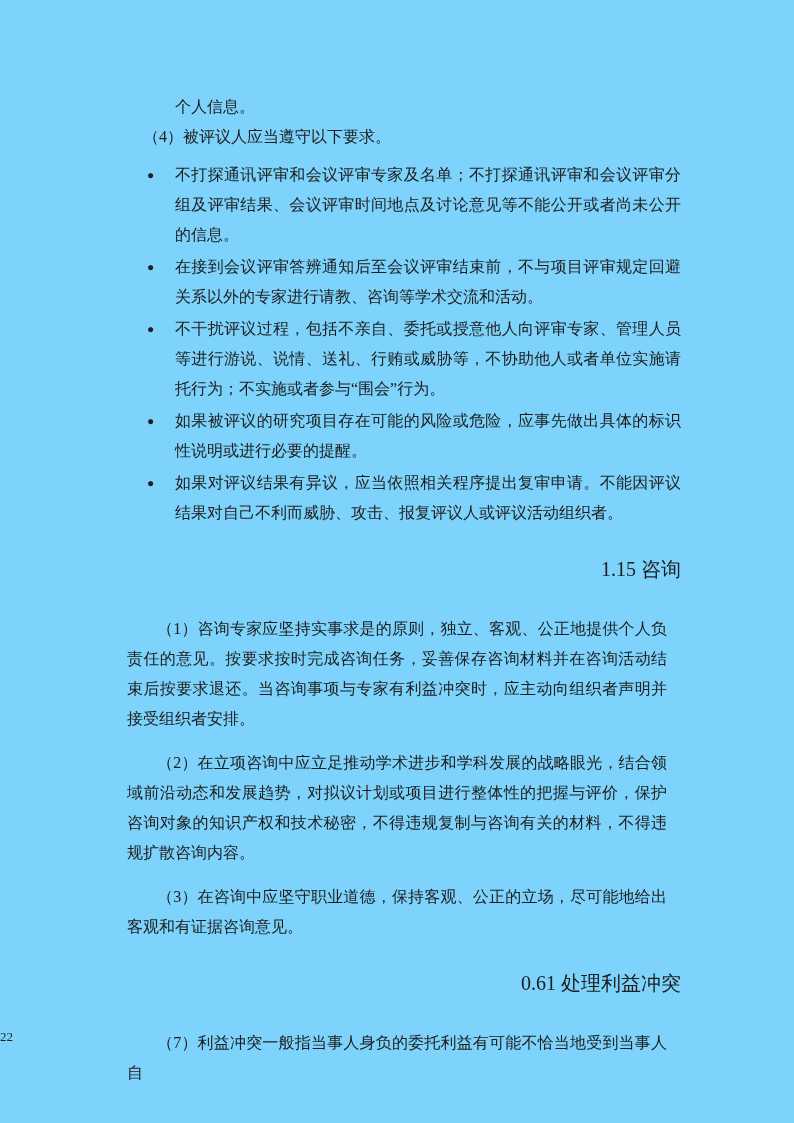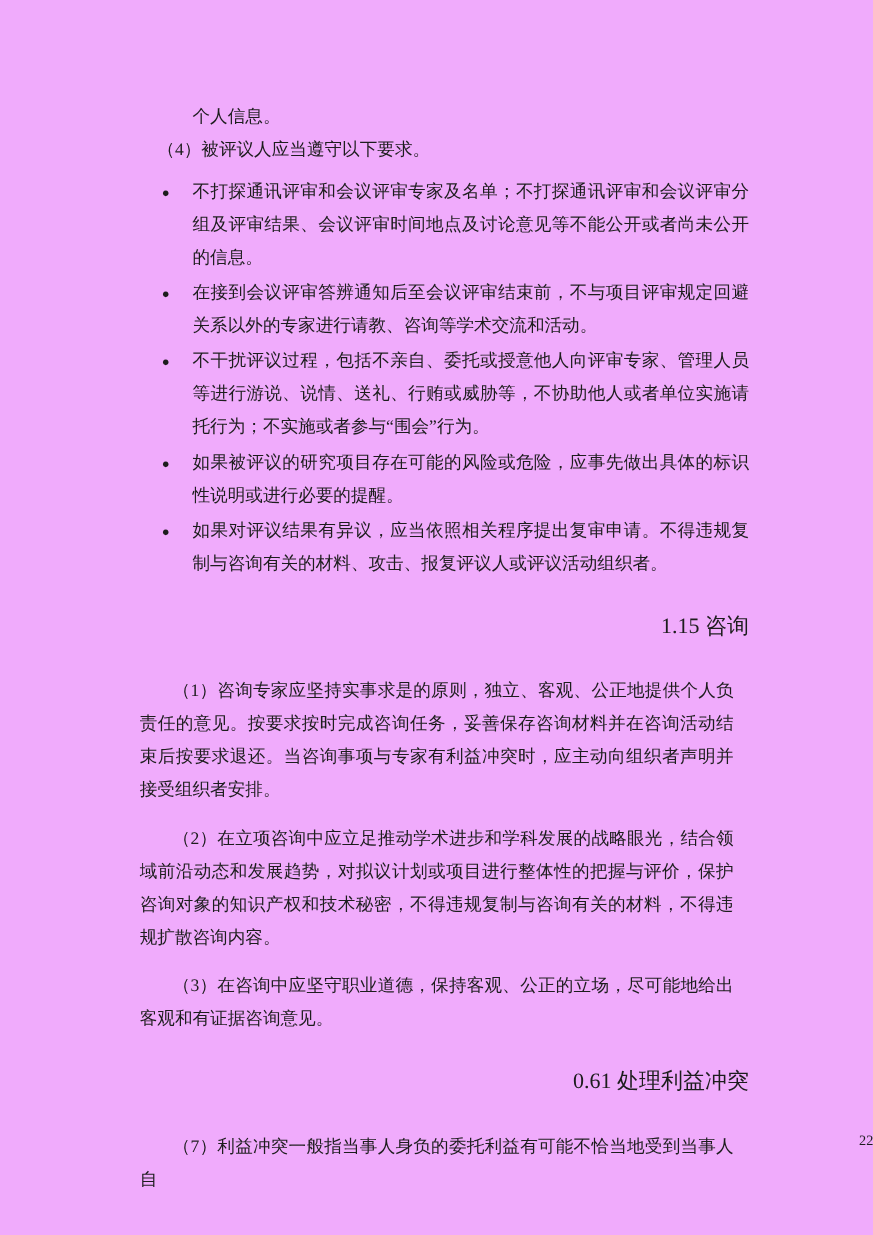--- a/index.html
+++ b/index.html
@@ -5,21 +5,21 @@
   html, body {
     margin: 0;
     padding: 0;
     background: #ffffff;
   }
   .page {
     position: relative;
     width: 794px;
     height: 1123px;
     margin: 0 auto;
-    background: #f0abfc;
+    background: #7dd3fc;
     box-sizing: border-box;
     padding: 92px 113px 0 113px;
     font-family: "Liberation Serif", "DejaVu Serif", serif;
     font-size: 16px;
     line-height: 30px;
     color: #1d1d1d;
     overflow: hidden;
   }
   .continuation-line {
     padding-left: 62px;
@@ -56,21 +56,21 @@
     text-indent: 30px;
     text-align: justify;
     margin: 14px;
   }
   .page-footer {
     position: absolute;
     bottom: 0;
     left: 0;
     width: 794px;
     top: 1028px;
-    text-align: right;
+    text-align: left;
     font-size: 13px;
     line-height: 18px;
     color: #1d1d1d;
   }
 </style>
 </head>
 <body>
 
 <div class="page">
 
@@ -95,21 +95,21 @@
       <span>不干扰评议过程，包括不亲自、委托或授意他人向评审专家、管理人员等进行游说、说情、送礼、行贿或威胁等，不协助他人或者单位实施请托行为；不实施或者参与“围会”行为。</span>
     </div>
 
     <div class="bullet-item">
       <span class="bullet-dot">●</span>
       <span>如果被评议的研究项目存在可能的风险或危险，应事先做出具体的标识性说明或进行必要的提醒。</span>
     </div>
 
     <div class="bullet-item">
       <span class="bullet-dot">●</span>
-      <span>如果对评议结果有异议，应当依照相关程序提出复审申请。不得违规复制与咨询有关的材料、攻击、报复评议人或评议活动组织者。</span>
+      <span>如果对评议结果有异议，应当依照相关程序提出复审申请。不能因评议结果对自己不利而威胁、攻击、报复评议人或评议活动组织者。</span>
     </div>
 
   </div>
 
   <div class="section">
     <h2 class="section-heading">1.15 咨询</h2>
     <p class="body-paragraph">（1）咨询专家应坚持实事求是的原则，独立、客观、公正地提供个人负责任的意见。按要求按时完成咨询任务，妥善保存咨询材料并在咨询活动结束后按要求退还。当咨询事项与专家有利益冲突时，应主动向组织者声明并接受组织者安排。</p>
     <p class="body-paragraph">（2）在立项咨询中应立足推动学术进步和学科发展的战略眼光，结合领域前沿动态和发展趋势，对拟议计划或项目进行整体性的把握与评价，保护咨询对象的知识产权和技术秘密，不得违规复制与咨询有关的材料，不得违规扩散咨询内容。</p>
     <p class="body-paragraph">（3）在咨询中应坚守职业道德，保持客观、公正的立场，尽可能地给出客观和有证据咨询意见。</p>
   </div>

